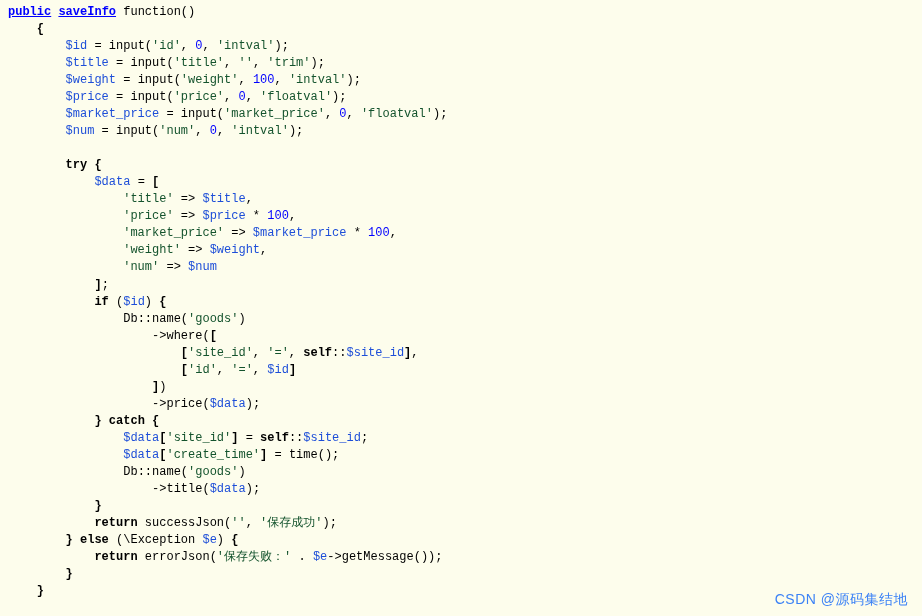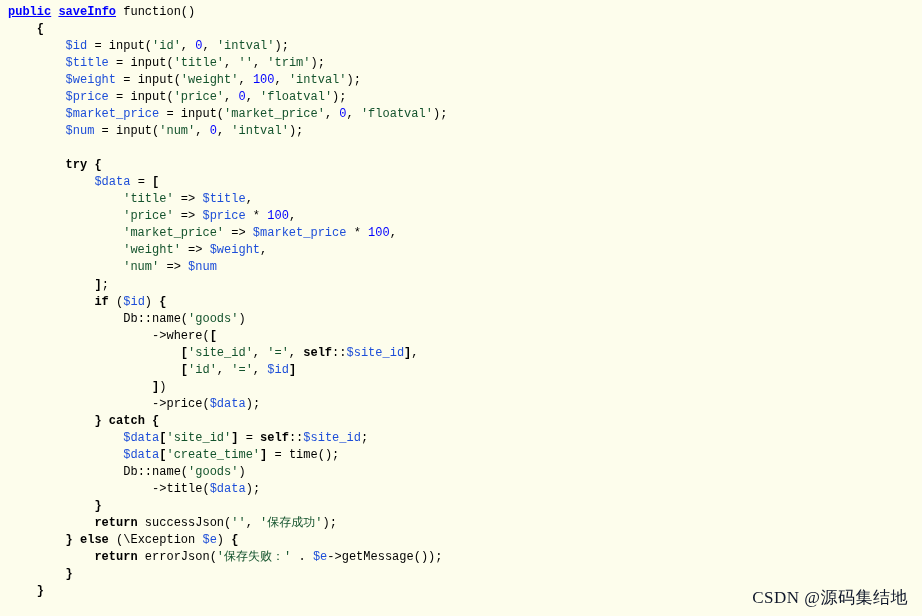--- a/index.html
+++ b/index.html
@@ -23,23 +23,23 @@
     }
     .kw-blue { color: #0000ff; font-weight: bold; text-decoration: underline; }
     .kw-b { color: #000; font-weight: bold; }
     .var { color: #1d4ed8; }
     .num { color: #0000ff; }
     .str { color: #14532d; }
     .watermark {
       position: absolute;
       bottom: 6px;
       right: 14px;
-      font-size: 17px;
-      color: #0f172a;
-      font-family: Liberation Serif, serif;
+      font-size: 14px;
+      color: #3b82f6;
+      font-family: Liberation Sans, sans-serif;
       letter-spacing: 0.5px;
     }
   </style>
 </head>
 <body>
 
 <div class="code"><span class="kw-blue">public</span> <span class="kw-blue">saveInfo</span> <span>function</span><span>(</span><span>)</span>
     <span class="kw-b">{</span>
         <span class="var">$id</span><span> = </span><span>input</span><span>(</span><span class="str">'id'</span><span>, </span><span class="num">0</span><span>, </span><span class="str">'intval'</span><span>)</span><span>;</span>
         <span class="var">$title</span><span> = </span><span>input</span><span>(</span><span class="str">'title'</span><span>, </span><span class="str">''</span><span>, </span><span class="str">'trim'</span><span>)</span><span>;</span>

